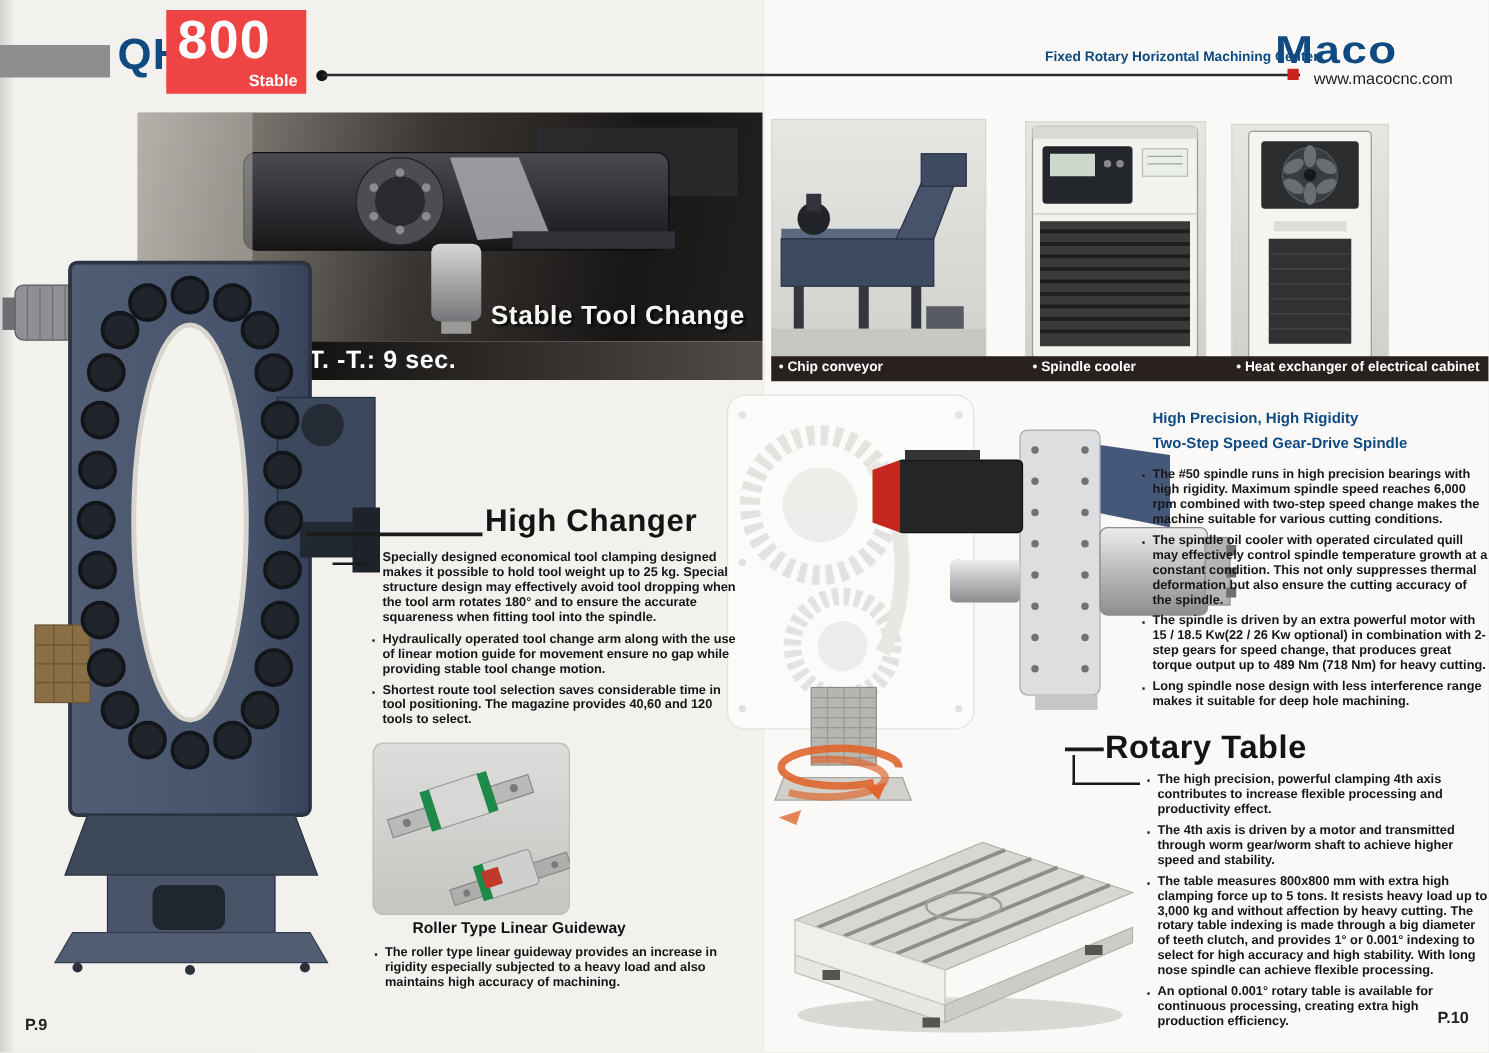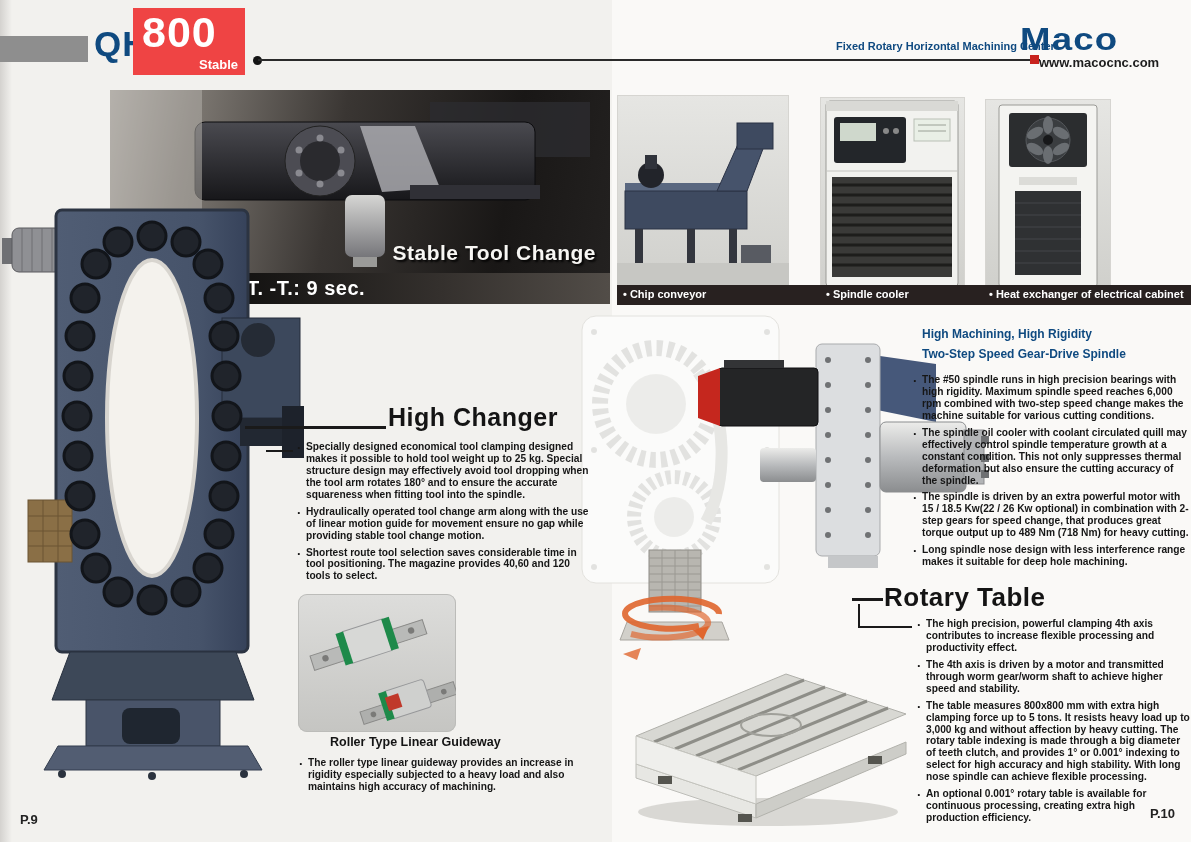--- a/index.html
+++ b/index.html
@@ -13,21 +13,21 @@
   
   .gray-tab{left:0;top:36px;width:88px;height:26px;background:#8e8e8e;}
   .qh{left:94px;top:24px;font-size:35px;font-weight:800;color:#0f4a80;letter-spacing:1px;}
   .model-box{left:133px;top:8px;width:112px;height:67px;background:#ef4444;}
   .model-number{position:absolute;left:9px;top:0px;font-size:43px;font-weight:800;color:#fff;letter-spacing:1px;}
   .model-series{position:absolute;right:7px;bottom:3px;font-size:13px;font-weight:700;color:#fff;}
   .rule-dot{left:253px;top:56px;width:9px;height:9px;border-radius:50%;background:#141414;}
   .rule-line{left:258px;top:59px;width:782px;height:2px;background:#2a2a2a;}
   .subtitle{left:836px;top:40px;font-size:11px;font-weight:700;color:#0f4a80;}
   .maco-logo{left:1020px;top:22px;font-size:31px;font-weight:800;color:#0f4a80;letter-spacing:1px;transform:scaleX(1.18);transform-origin:left;}
-  .website{left:1030px;top:55px;font-size:13px;font-weight:700;color:#1d1d1d;display:flex;gap:0;}
+  .website{left:1030px;top:55px;font-size:13px;font-weight:400;color:#1d1d1d;display:flex;gap:12px;}
   .red-sq{width:9px;height:9px;background:#c8231e;display:inline-block;}
 
   
   .hero{left:110px;top:90px;width:500px;height:183px;background:linear-gradient(100deg,#b7b3ad 0%,#7d7872 16%,#3a3633 45%,#191716 78%,#232120 100%);z-index:1;}
   .hero-title{position:absolute;right:14px;bottom:8px;font-size:21px;font-weight:800;color:#f7f6f3;letter-spacing:.5px;text-shadow:2px 2px 2px rgba(0,0,0,.85);}
   .hero-strip{left:233px;top:273px;width:377px;height:31px;background:linear-gradient(90deg,#121110,#34302d 55%,#524d48);z-index:2;display:flex;align-items:center;}
   .hero-time{margin-left:14px;font-size:20px;font-weight:800;color:#fff;letter-spacing:.5px;}
 
   
   .photo-card{background:linear-gradient(#e6e6e3,#cfcfcb);box-shadow:0 0 0 1px #d6d5d1 inset;z-index:2;}
@@ -396,25 +396,25 @@
         <rect x="23" y="-12" width="8" height="29" fill="#1e8a4a"></rect>
         <rect x="28" y="-6" width="14" height="14" fill="#c0392b"></rect>
       </g>
     </svg>
   </div>
   <div class="abs gw-heading">Roller Type Linear Guideway</div>
   <ul class="abs bullets gw-bullets">
     <li>The roller type linear guideway provides an increase in rigidity especially subjected to a heavy load and also maintains high accuracy of machining.</li>
   </ul>
 
-  <div class="abs sp-head1">High Machining, High Rigidity</div>
+  <div class="abs sp-head1">High Precision, High Rigidity</div>
   <div class="abs sp-head2">Two-Step Speed Gear-Drive Spindle</div>
   <ul class="abs bullets sp-bullets">
     <li>The #50 spindle runs in high precision bearings with high rigidity. Maximum spindle speed reaches 6,000 rpm combined with two-step speed change makes the machine suitable for various cutting conditions.</li>
-    <li>The spindle oil cooler with coolant circulated quill may effectively control spindle temperature growth at a constant condition. This not only suppresses thermal deformation but also ensure the cutting accuracy of the spindle.</li>
+    <li>The spindle oil cooler with operated circulated quill may effectively control spindle temperature growth at a constant condition. This not only suppresses thermal deformation but also ensure the cutting accuracy of the spindle.</li>
     <li>The spindle is driven by an extra powerful motor with 15 / 18.5 Kw(22 / 26 Kw optional) in combination with 2-step gears for speed change, that produces great torque output up to 489 Nm (718 Nm) for heavy cutting.</li>
     <li>Long spindle nose design with less interference range makes it suitable for deep hole machining.</li>
   </ul>
 
   <div class="abs rt-line"></div>
   <div class="abs rt-heading">Rotary Table</div>
   <div class="abs rt-vline"></div>
   <div class="abs rt-tick"></div>
   <ul class="abs bullets rt-bullets">
     <li>The high precision, powerful clamping 4th axis contributes to increase flexible processing and productivity effect.</li>

